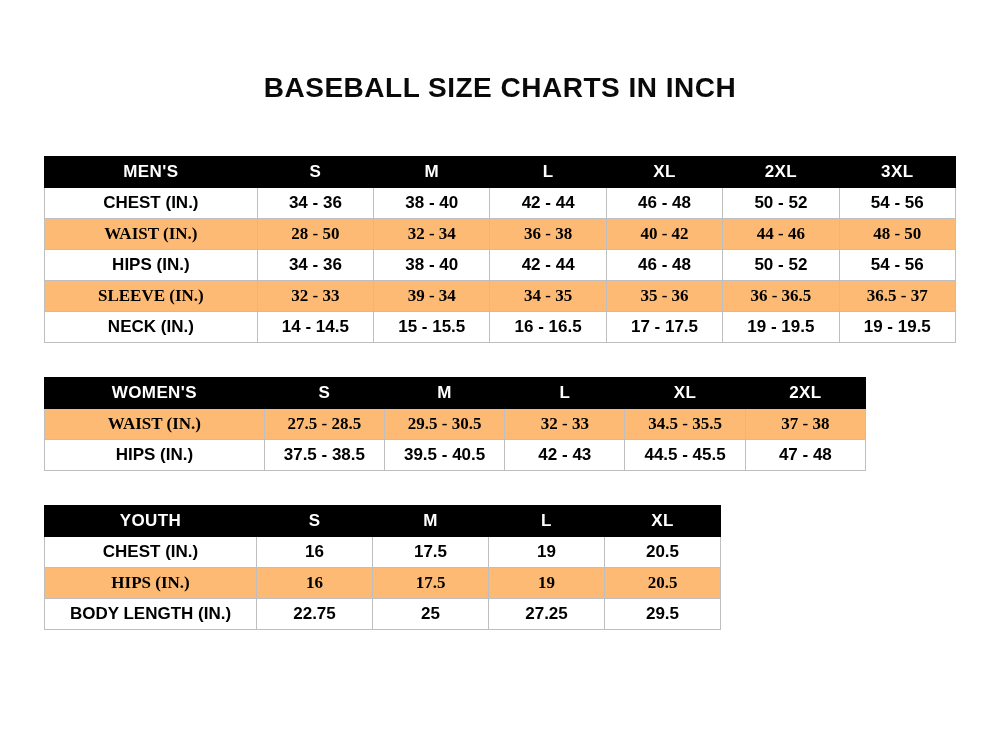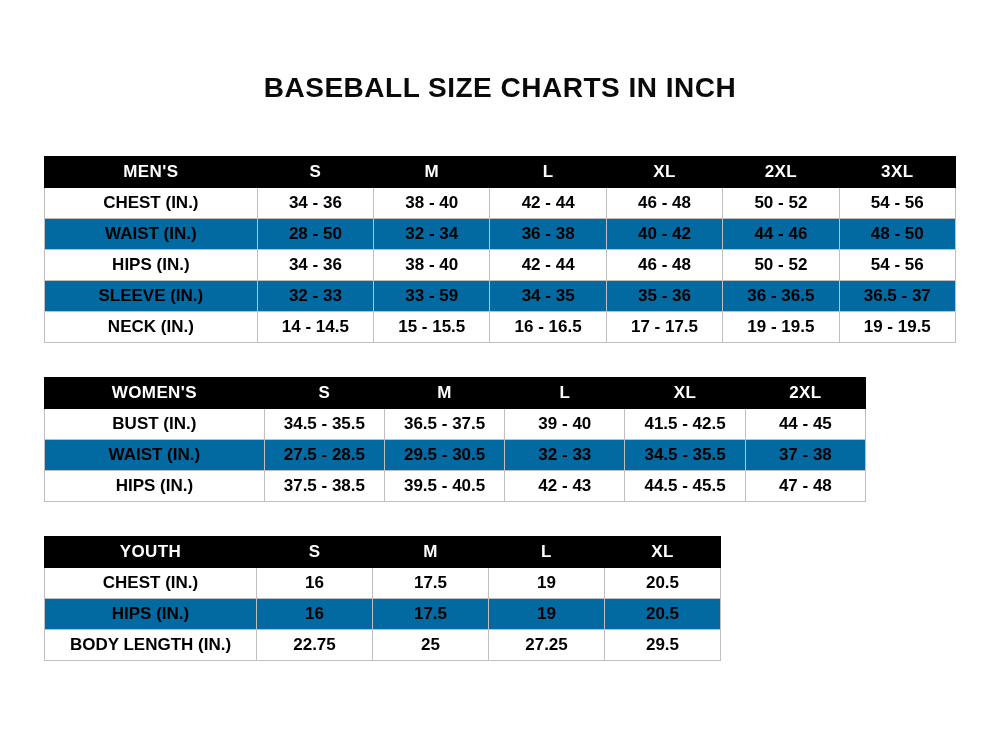--- a/index.html
+++ b/index.html
@@ -54,21 +54,22 @@
     background: #000000;
     color: #ffffff;
     border: 1px solid #000000;
     font-size: 17px;
     letter-spacing: 0.4px;
   }
   table.size-table thead th.label-head {
     text-align: center;
   }
   table.size-table tbody tr.alt td {
-    background: #0369a1;
+    background: #fdba74;
+    font-family: Liberation Serif, serif;
   }
   table.size-table td.row-label {
     text-align: center;
     font-size: 17px;
   }
   
   .t-men { width: 912px; }
   .t-men col.c0 { width: 212px; }
   .t-men col.cx { width: 116px; }
 
@@ -134,21 +135,21 @@
           <td>34 - 36</td>
           <td>38 - 40</td>
           <td>42 - 44</td>
           <td>46 - 48</td>
           <td>50 - 52</td>
           <td>54 - 56</td>
         </tr>
         <tr class="alt">
           <td class="row-label">SLEEVE (IN.)</td>
           <td>32 - 33</td>
-          <td>33 - 59</td>
+          <td>39 - 34</td>
           <td>34 - 35</td>
           <td>35 - 36</td>
           <td>36 - 36.5</td>
           <td>36.5 - 37</td>
         </tr>
         <tr>
           <td class="row-label">NECK (IN.)</td>
           <td>14 - 14.5</td>
           <td>15 - 15.5</td>
           <td>16 - 16.5</td>
@@ -172,28 +173,20 @@
         <tr>
           <th class="label-head">WOMEN'S</th>
           <th>S</th>
           <th>M</th>
           <th>L</th>
           <th>XL</th>
           <th>2XL</th>
         </tr>
       </thead>
       <tbody>
-        <tr>
-          <td class="row-label">BUST (IN.)</td>
-          <td>34.5 - 35.5</td>
-          <td>36.5 - 37.5</td>
-          <td>39 - 40</td>
-          <td>41.5 - 42.5</td>
-          <td>44 - 45</td>
-        </tr>
         <tr class="alt">
           <td class="row-label">WAIST (IN.)</td>
           <td>27.5 - 28.5</td>
           <td>29.5 - 30.5</td>
           <td>32 - 33</td>
           <td>34.5 - 35.5</td>
           <td>37 - 38</td>
         </tr>
         <tr>
           <td class="row-label">HIPS (IN.)</td>

